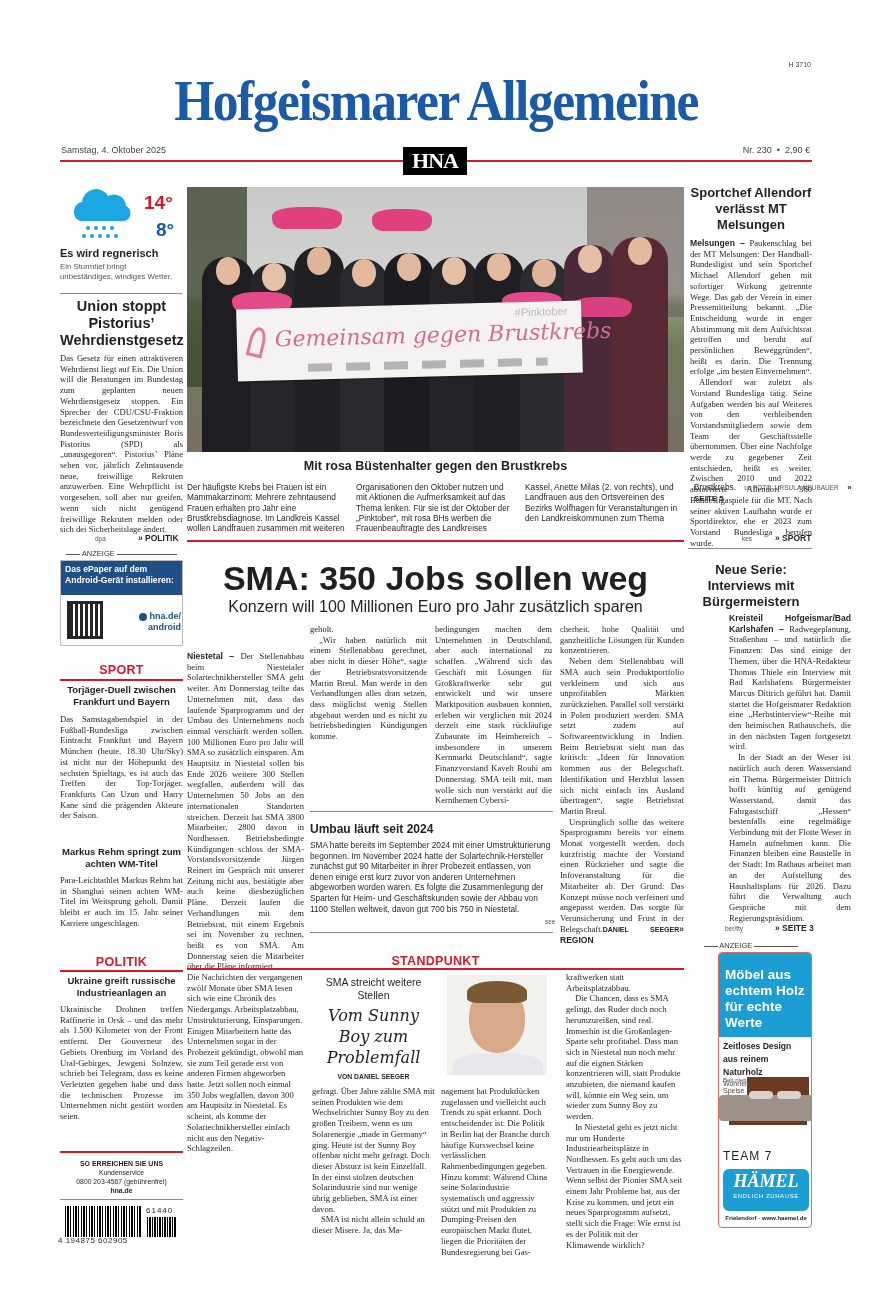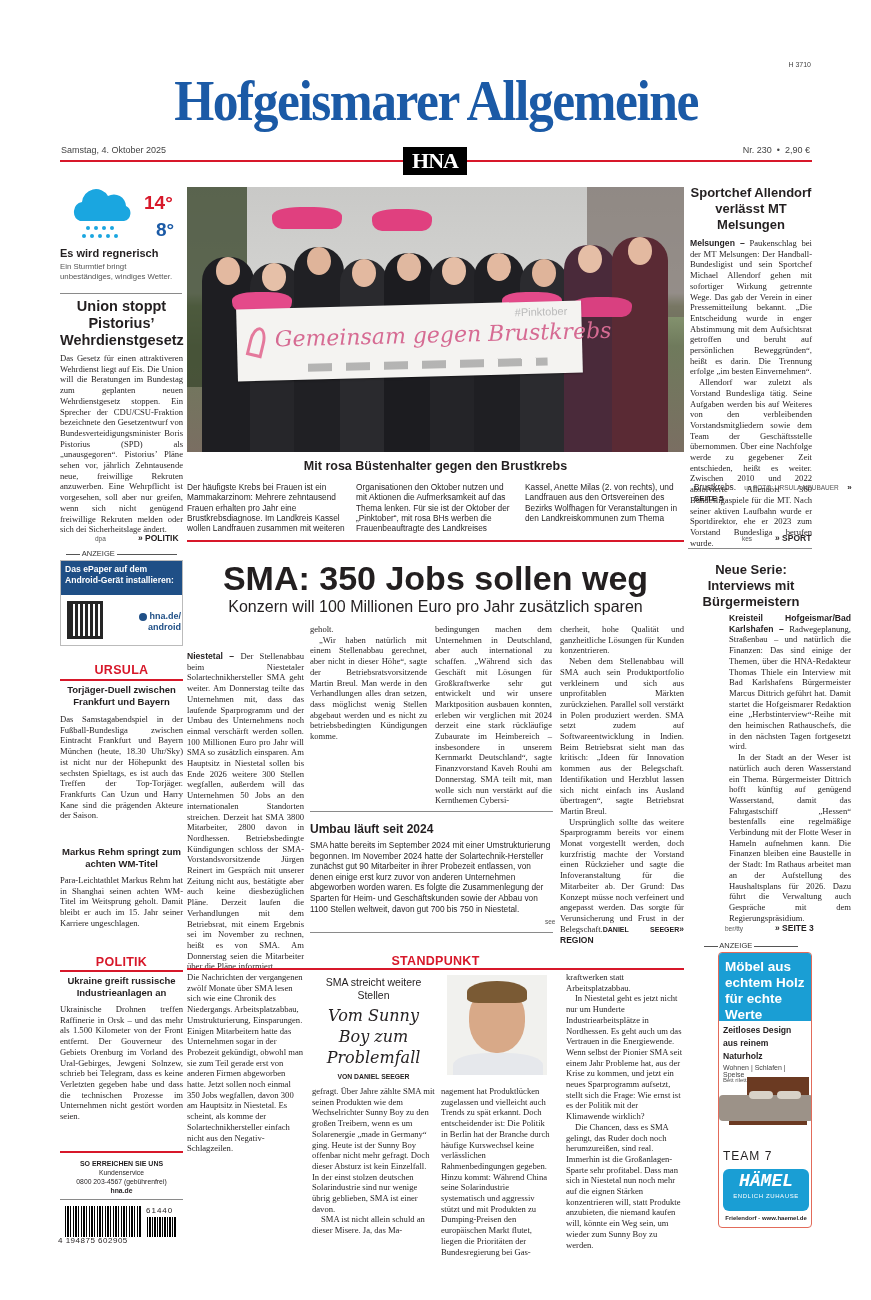--- a/index.html
+++ b/index.html
@@ -66,21 +66,21 @@
 <div class="abs" style="left:60px;top:560px;width:123px;height:86px;background:linear-gradient(#1f4f86 0,#1f4f86 34px,#fff 34px);border:1px solid #bbb;overflow:hidden;">
   <div class="sans" style="position:absolute;left:4px;top:3px;width:116px;color:#fff;font-weight:bold;font-size:8.6px;line-height:10.6px;">Das ePaper auf dem Android-Gerät installieren:</div>
   <div style="position:absolute;left:6px;top:40px;width:36px;height:38px;background:
     repeating-linear-gradient(90deg,#000 0 3px,#fff 3px 5px),#000;opacity:.85;border:3px solid #000;"></div>
   <div class="sans" style="position:absolute;left:60px;top:50px;width:60px;color:#1f4f86;font-weight:bold;font-size:9px;line-height:11px;text-align:right;">
     <span style="display:inline-block;width:8px;height:8px;border-radius:50%;background:#1f4f86;vertical-align:middle;"></span>
     <span>hna.de/ android</span>
   </div>
 </div>
 
-<div class="abs section-label" style="left:60px;top:663px;width:123px;">URSULA</div>
+<div class="abs section-label" style="left:60px;top:663px;width:123px;">SPORT</div>
 <div class="abs redline" style="left:60px;width:123px;top:679px;"></div>
 <div class="abs hl" style="left:60px;top:684px;width:123px;font-size:9.5px;line-height:12px;">Torjäger-Duell zwischen Frankfurt und Bayern</div>
 <div class="abs body-text" style="left:60px;top:714px;width:123px;">
     <p>Das Samstagabendspiel in der Fußball-Bundesliga zwischen Eintracht Frankfurt und Bayern München (heute, 18.30 Uhr/Sky) ist nicht nur der Höhepunkt des sechsten Spieltags, es ist auch das Treffen der Top-Torjäger. Frankfurts Can Uzun und Harry Kane sind die prägenden Akteure der Saison.</p>
   </div>
 <div class="abs hl" style="left:60px;top:846px;width:123px;font-size:9.5px;line-height:12px;">Markus Rehm springt zum achten WM-Titel</div>
 <div class="abs body-text" style="left:60px;top:875px;width:123px;">
     <p>Para-Leichtathlet Markus Rehm hat in Shanghai seinen achten WM-Titel im Weitsprung geholt. Damit bleibt er auch im 15. Jahr seiner Karriere ungeschlagen.</p>
   </div>
 
@@ -212,40 +212,40 @@
 <div class="abs" style="left:447px;top:975px;width:100px;height:100px;background:#f1f1ee;overflow:hidden;">
   <div style="position:absolute;left:22px;top:12px;width:56px;height:66px;background:#d8a988;border-radius:45% 45% 48% 48%;"></div>
   <div style="position:absolute;left:20px;top:6px;width:60px;height:22px;background:#7a5a34;border-radius:50% 50% 20% 20%;"></div>
   <div style="position:absolute;left:6px;top:78px;width:90px;height:30px;background:#e6e8ec;border-radius:40% 40% 0 0;"></div>
 </div>
 <div class="abs body-text" style="left:441px;top:1086px;width:110px;text-align:left;">
   <p>nagement hat Produktlücken zugelassen und vielleicht auch Trends zu spät erkannt. Doch entscheidender ist: Die Politik in Berlin hat der Branche durch häufige Kurswechsel keine verlässlichen Rahmenbedingungen gegeben. Hinzu kommt: Während China seine Solarindustrie systematisch und aggressiv stützt und mit Produkten zu Dumping-Preisen den europäischen Markt flutet, liegen die Prioritäten der Bundesregierung bei Gas-</p>
 </div>
 <div class="abs body-text" style="left:566px;top:972px;width:118px;text-align:left;">
   <p>kraftwerken statt Arbeitsplatzabbau.</p>
+  <p>Die Chancen, dass es SMA gelingt, das Ruder doch noch herumzureißen, sind real. Immerhin ist die Großanlagen-Sparte sehr profitabel. Dass man sich in Niestetal nun noch mehr auf die eignen Stärken konzentrieren will, statt Produkte anzubieten, die niemand kaufen will, könnte ein Weg sein, um wieder zum Sunny Boy zu werden.</p>
   <p>In Niestetal geht es jetzt nicht nur um Hunderte Industriearbeitsplätze in Nordhessen. Es geht auch um das Vertrauen in die Energiewende. Wenn selbst der Pionier SMA seit einem Jahr Probleme hat, aus der Krise zu kommen, und jetzt ein neues Sparprogramm aufsetzt, stellt sich die Frage: Wie ernst ist es der Politik mit der Klimawende wirklich?</p>
-  <p>Die Chancen, dass es SMA gelingt, das Ruder doch noch herumzureißen, sind real. Immerhin ist die Großanlagen-Sparte sehr profitabel. Dass man sich in Niestetal nun noch mehr auf die eignen Stärken konzentrieren will, statt Produkte anzubieten, die niemand kaufen will, könnte ein Weg sein, um wieder zum Sunny Boy zu werden.</p>
 </div>
 
 <div class="abs sans" style="left:690px;top:941px;width:122px;font-size:7.5px;text-align:center;color:#333;">
   <span style="display:inline-block;width:14px;border-top:1px solid #555;vertical-align:middle;"></span>
   <span>ANZEIGE</span>
   <span style="display:inline-block;width:44px;border-top:1px solid #555;vertical-align:middle;"></span>
 </div>
 <div class="abs" style="left:718px;top:952px;width:94px;height:276px;border:1.5px solid #e26b5a;border-radius:4px;background:#fff;overflow:hidden;">
-  <div style="background:#1a9ed4;color:#fff;font-family:'Liberation Sans',sans-serif;font-weight:bold;font-size:13.5px;line-height:16px;padding:6px 4px 6px 6px;height:68px;">Möbel aus echtem Holz für echte Werte</div>
+  <div style="background:#1a9ed4;color:#fff;font-family:'Liberation Sans',sans-serif;font-weight:bold;font-size:13.5px;line-height:16px;padding:14px 4px 6px 6px;height:84px;">Möbel aus echtem Holz für echte Werte</div>
   <div style="font-family:'Liberation Sans',sans-serif;font-weight:bold;font-size:8.6px;line-height:13px;padding:3px 4px 0 4px;">Zeitloses Design aus reinem Naturholz</div>
   <div style="font-family:'Liberation Sans',sans-serif;font-size:7px;color:#444;padding:1px 4px;">Wohnen | Schlafen | Speise</div>
   <div style="position:absolute;left:4px;top:123px;width:30px;font-family:'Liberation Sans',sans-serif;font-size:6px;color:#555;line-height:8px;">Bett riletto</div>
   <div style="position:absolute;left:0;top:120px;width:94px;height:66px;">
     <div style="position:absolute;left:28px;top:4px;width:62px;height:20px;background:#6b3a22;"></div>
     <div style="position:absolute;left:0;top:22px;width:94px;height:26px;background:#9c9288;border-radius:4px;"></div>
     <div style="position:absolute;left:30px;top:18px;width:24px;height:8px;background:#d8d2c8;border-radius:4px;"></div>
     <div style="position:absolute;left:58px;top:18px;width:24px;height:8px;background:#d8d2c8;border-radius:4px;"></div>
     <div style="position:absolute;left:10px;top:48px;width:78px;height:4px;background:#6b3a22;"></div>
   </div>
   <div style="position:absolute;left:0;top:196px;width:94px;text-align:left;padding-left:4px;font-family:'Liberation Sans',sans-serif;font-size:12px;letter-spacing:1px;">TEAM 7</div>
   <div style="position:absolute;left:4px;top:216px;width:86px;height:42px;background:#1a9ed4;border-radius:6px;text-align:center;color:#fff;">
-    <div style="font-family:Liberation Mono, monospace;font-weight:bold;font-style:italic;font-size:18px;line-height:24px;">HÄMEL</div>
+    <div style="font-family:Liberation Serif, serif;font-weight:bold;font-style:italic;font-size:18px;line-height:24px;">HÄMEL</div>
     <div style="font-family:'Liberation Sans',sans-serif;font-size:6px;letter-spacing:.6px;">ENDLICH ZUHAUSE</div>
   </div>
   <div style="position:absolute;left:0;top:262px;width:94px;text-align:center;font-family:'Liberation Sans',sans-serif;font-weight:bold;font-size:6px;">Frielendorf · www.haemel.de</div>
 </div>
 
 </body></html>

